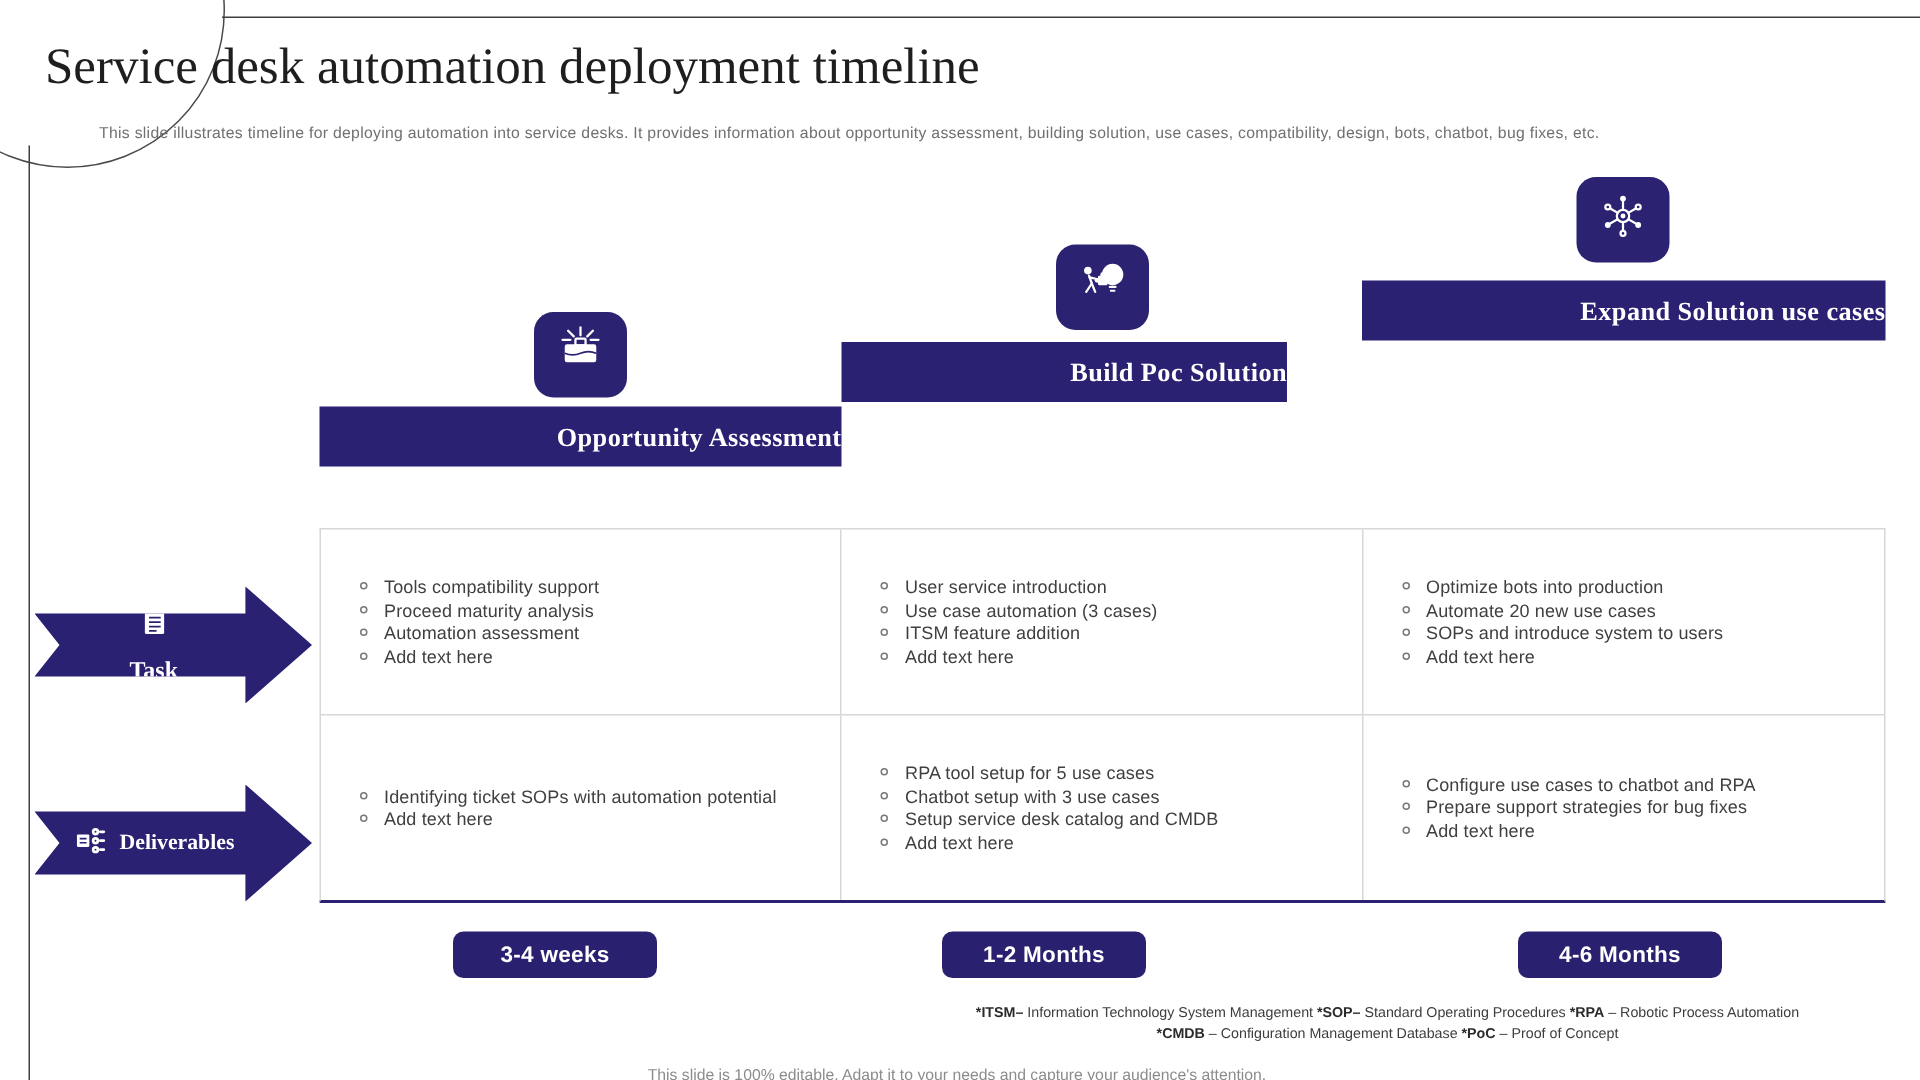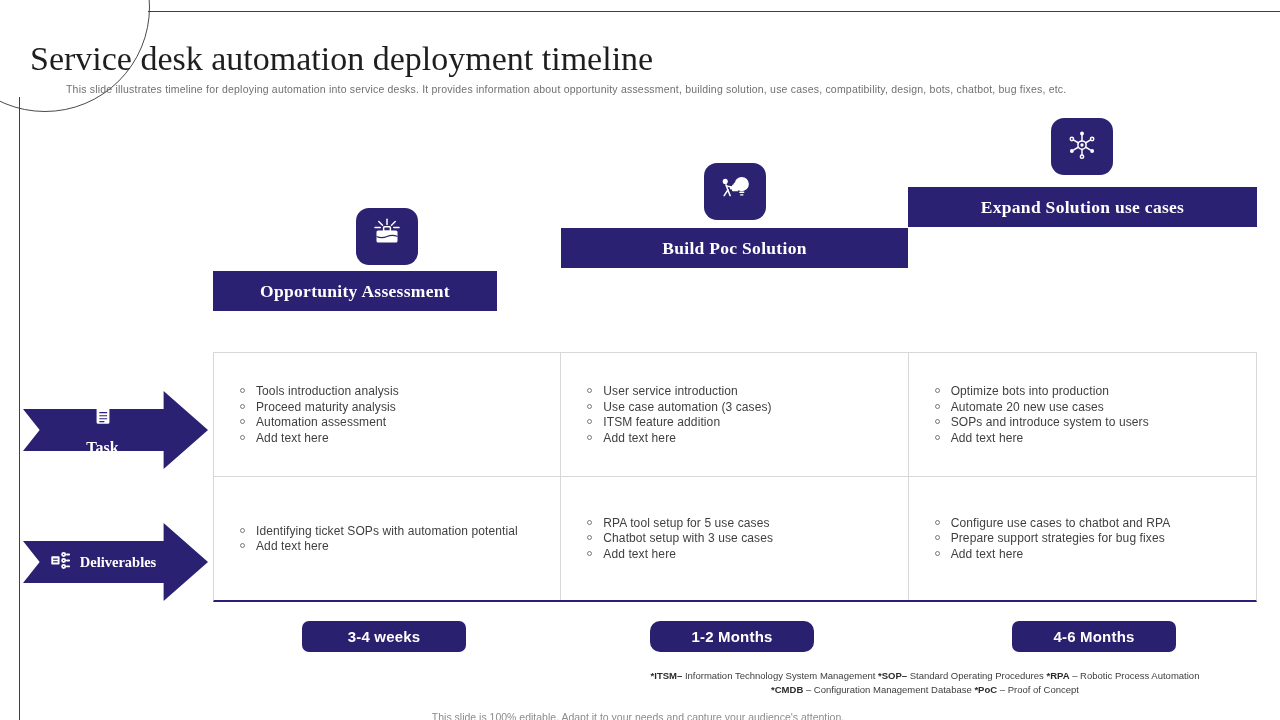--- a/index.html
+++ b/index.html
@@ -9,32 +9,32 @@
     background:#ffffff; overflow:hidden;
     font-family:"Liberation Sans", sans-serif;
   }
   
   .decor-circle { position:absolute; left:-60px; top:-98px; width:210px; height:210px;
     border:1px solid #4a4a4a; border-radius:50%; background:transparent; }
   .decor-topline { position:absolute; top:11px; left:148px; right:0; height:1px; background:#3f3f3f; }
   .decor-leftline { position:absolute; left:19px; top:97px; bottom:0; width:1px; background:#3f3f3f; }
 
   .title { position:absolute; left:30px; top:26px; width:900px;
-    font-family:"Liberation Serif", serif; font-size:34px; font-weight:400; color:#1e1e1e;margin-top:14px; }
+    font-family:"Liberation Serif", serif; font-size:34px; font-weight:400; color:#1e1e1e; }
   .subtitle { position:absolute; left:30px; top:83px; width:1030px;
     font-size:10.5px; color:#707070; letter-spacing:.2px;margin-left:36px; }
 
   
   .tile { position:absolute; width:62px; height:57px; border-radius:13px;
     background:#2b2272; display:flex; align-items:center; justify-content:center; }
   .bar { position:absolute; height:40px; background:#2a2173; color:#ffffff;
-    display:flex; align-items:center; justify-content:center;
+    display:flex; align-items:center; justify-content:flex-end;
     font-family:"Liberation Serif", serif; font-weight:700; font-size:17.5px; letter-spacing:.3px; }
-  #tile-1 { left:356px; top:208px; } #bar-1 { left:213px; top:271px; width:284px; }
-  #tile-2 { left:704px; top:163px; } #bar-2 { left:561px; top:228px; width:347px; }
+  #tile-1 { left:356px; top:208px; } #bar-1 { left:213px; top:271px; width:348px; }
+  #tile-2 { left:704px; top:163px; } #bar-2 { left:561px; top:228px; width:297px; }
   #tile-3 { left:1051px; top:118px; } #bar-3 { left:908px; top:187px; width:349px; }
 
   
   .grid { position:absolute; left:213px; top:352px; width:1044px; height:250px;
     border:1px solid #d7d7d7; border-bottom:2px solid #2a2173;
     display:grid; grid-template-columns:1fr 1fr 1fr; grid-template-rows:1fr 1fr; }
   .cell { padding:6px 10px 6px 26px; display:flex; flex-direction:column; justify-content:center; }
   .cell.bline { border-bottom:1px solid #d7d7d7; }
   .cell.rline { border-right:1px solid #d7d7d7; }
   .cell ul { list-style:none; }
@@ -45,24 +45,24 @@
 
   
   .side-arrow { position:absolute; left:23px; width:185px; height:78px; background:#2a2173;
     clip-path:polygon(0 23%, 76% 23%, 76% 0, 100% 50%, 76% 100%, 76% 77%, 0 77%, 9% 50%);
     display:flex; align-items:center; justify-content:center; padding:0 46px 0 20px; gap:9px;
     color:#fff; font-family:"Liberation Serif", serif; font-weight:700; }
   #task-arrow { top:391px; font-size:16px;flex-direction:column; }
   #deliv-arrow { top:523px; font-size:14.5px; }
 
   
-  .badge { position:absolute; top:621px; width:164px; height:31px; border-radius:7px;
+  .badge { position:absolute; top:621px; width:136px; height:31px; border-radius:7px;
     background:#29206f; color:#fff; font-weight:700; font-size:15px;
     display:flex; align-items:center; justify-content:center; letter-spacing:.2px; }
-  #badge-1 { left:302px; } #badge-2 { left:650px;border-radius:10px; } #badge-3 { left:1012px;text-align:center; }
+  #badge-1 { left:302px; } #badge-2 { left:628px; } #badge-3 { left:1012px;text-align:center; }
 
   
   .footnotes { position:absolute; left:590px; top:669px; width:670px; text-align:center;
     font-size:9.5px; color:#3d3d3d; line-height:13.5px; }
   .footnotes b { font-weight:700; color:#2b2b2b; }
   .bottom-note { position:absolute; left:278px; top:701px; width:720px; text-align:center;
     font-size:10.5px; color:#8c8c8c;margin-top:10px; }
 
   svg .st { stroke:#fff; fill:none; stroke-width:2; stroke-linecap:round; stroke-linejoin:round; }
   svg .sf { fill:#fff; stroke:none; }
@@ -145,21 +145,21 @@
   </div>
   <div class="bar" id="bar-3">
     <span>Expand Solution use cases</span>
   </div>
 
   <div class="grid">
     <div class="cell bline rline">
       <ul>
         <li>
             <span class="ring"></span>
-            <span>Tools introduction analysis</span>
+            <span>Tools compatibility support</span>
           </li>
         <li>
             <span class="ring"></span>
             <span>Proceed maturity analysis</span>
           </li>
         <li>
             <span class="ring"></span>
             <span>Automation assessment</span>
           </li>
         <li>
@@ -222,20 +222,24 @@
     </div>
     <div class="cell rline">
       <ul>
         <li>
             <span class="ring"></span>
             <span>RPA tool setup for 5 use cases</span>
           </li>
         <li>
             <span class="ring"></span>
             <span>Chatbot setup with 3 use cases</span>
+          </li>
+        <li>
+            <span class="ring"></span>
+            <span>Setup service desk catalog and CMDB</span>
           </li>
         <li>
             <span class="ring"></span>
             <span>Add text here</span>
           </li>
       </ul>
     </div>
     <div class="cell">
       <ul>
         <li>

